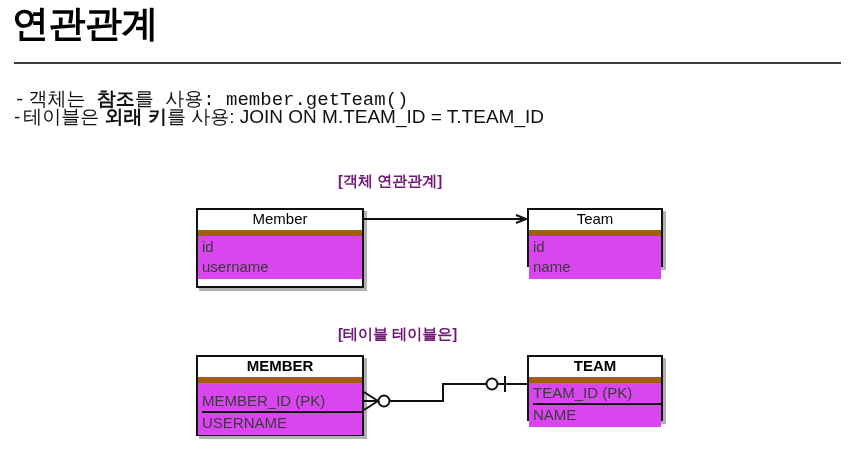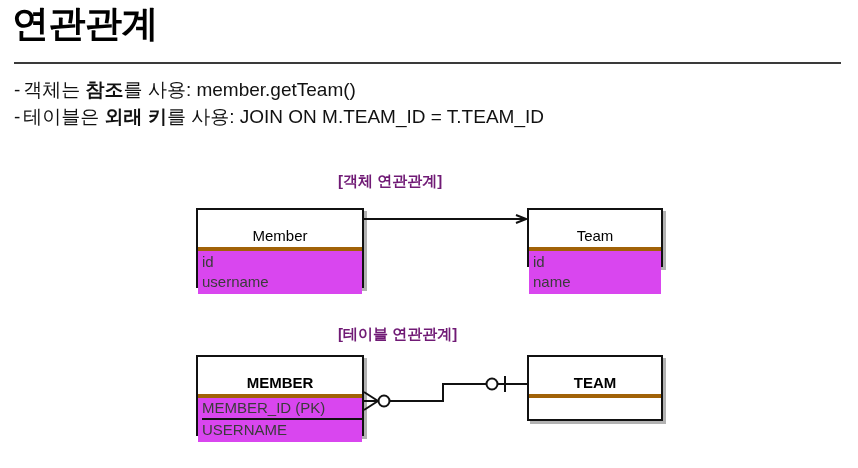--- a/index.html
+++ b/index.html
@@ -39,21 +39,21 @@
 
   
   .bullet-line {
     position: absolute;
     left: 14px;
     font-size: 19px;
     line-height: 22px;
     white-space: nowrap;
     color: #111;
   }
-  #bullet-0 { top: 79px; }
+  #bullet-0 { top: 89px; font-family: Liberation Mono, monospace; }
   #bullet-1 { top: 106px; }
   .bullet-line .dash { margin-right: 3px; }
   .bullet-line .strong { font-weight: bold; }
 
   
   .section-label {
     position: absolute;
     font-size: 15px;
     font-weight: bold;
     white-space: nowrap;
@@ -69,22 +69,22 @@
     background: #ffffff;
     border: 2px solid #111;
     box-shadow: 3px 3px 0 rgba(0,0,0,0.30);
   }
   .entity-header {
     box-sizing: border-box;
     text-align: center;
     font-size: 15px;
     font-weight: normal;
     color: #000;
-    border-bottom: 4px solid #a16207;
-    padding: 18px 0 3px 0;
+    border-bottom: 6px solid #a16207;
+    padding: 1px 0 3px 0;
     line-height: 16px;
     background: #fff;
   }
   .entity-header.caps { font-weight: bold; letter-spacing: 0px; }
   .entity-body {
     box-sizing: border-box;
     padding: 1px 0 2px 4px;
     background: #d946ef;
   }
   .entity-row {
@@ -150,32 +150,36 @@
 
 <svg class="connector-svg" id="connector-object" viewBox="0 0 858 468">
   <defs>
     <marker id="arrowhead-open" markerWidth="12" markerHeight="12" refX="10" refY="5" orient="auto" markerUnits="userSpaceOnUse">
       <path d="M 1,1 L 11,5 L 1,9" fill="none" stroke="#111" stroke-width="2" stroke-linecap="butt" stroke-linejoin="miter"></path>
     </marker>
   </defs>
   <line x1="364" y1="219" x2="525" y2="219" stroke="#111" stroke-width="2" marker-end="url(#arrowhead-open)"></line>
 </svg>
 
-<div class="section-label" id="label-table">[테이블 연관관계]</div>
+<div class="section-label" id="label-table">[테이블 테이블은]</div>
 
 <div class="entity-box" id="box-member-table">
   <div class="entity-header caps">MEMBER</div>
-  <div class="entity-body" style="padding-top:0;">
+  <div class="entity-body" style="padding-top:8px;">
     <div class="entity-row divided">MEMBER_ID (PK)</div>
     <div class="entity-row">USERNAME</div>
   </div>
 </div>
 
 <div class="entity-box" id="box-team-table">
   <div class="entity-header caps">TEAM</div>
+  <div class="entity-body" style="padding-top:0;">
+    <div class="entity-row divided">TEAM_ID (PK)</div>
+    <div class="entity-row">NAME</div>
+  </div>
 </div>
 
 <svg class="connector-svg" id="connector-table" viewBox="0 0 858 468">
 
   <polyline points="383,401 443,401 443,384 497,384" fill="none" stroke="#111" stroke-width="2" stroke-linejoin="miter" stroke-linecap="butt"></polyline>
 
   <g>
     <line x1="364" y1="392" x2="378" y2="401" stroke="#111" stroke-width="2"></line>
     <line x1="364" y1="401" x2="378" y2="401" stroke="#111" stroke-width="2"></line>
     <line x1="364" y1="410" x2="378" y2="401" stroke="#111" stroke-width="2"></line>

